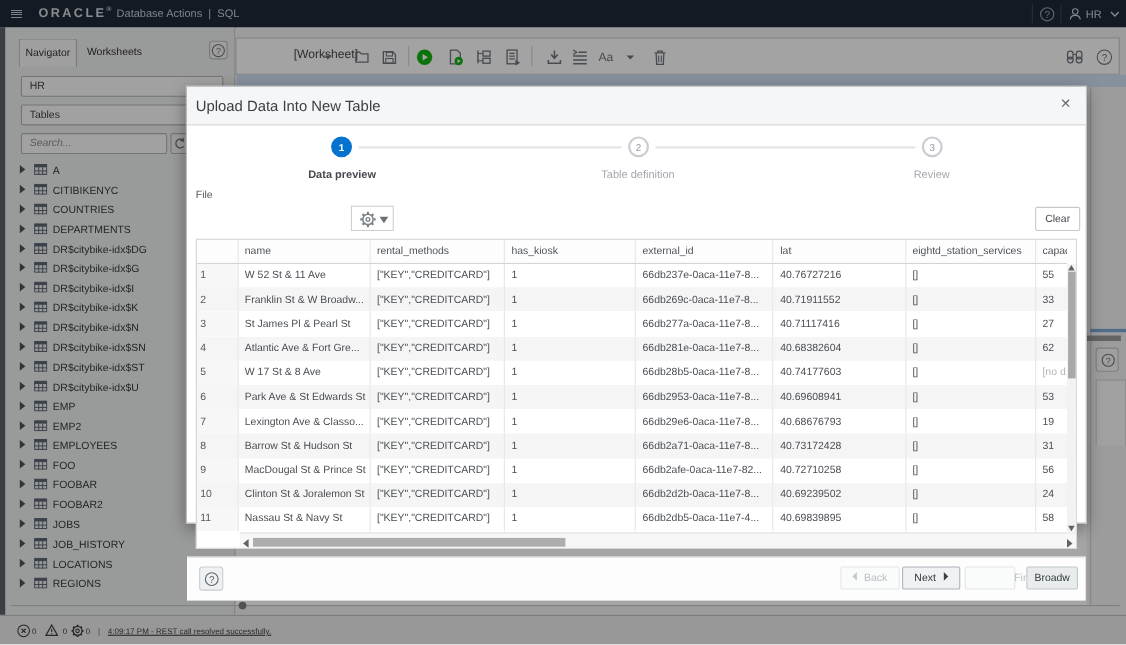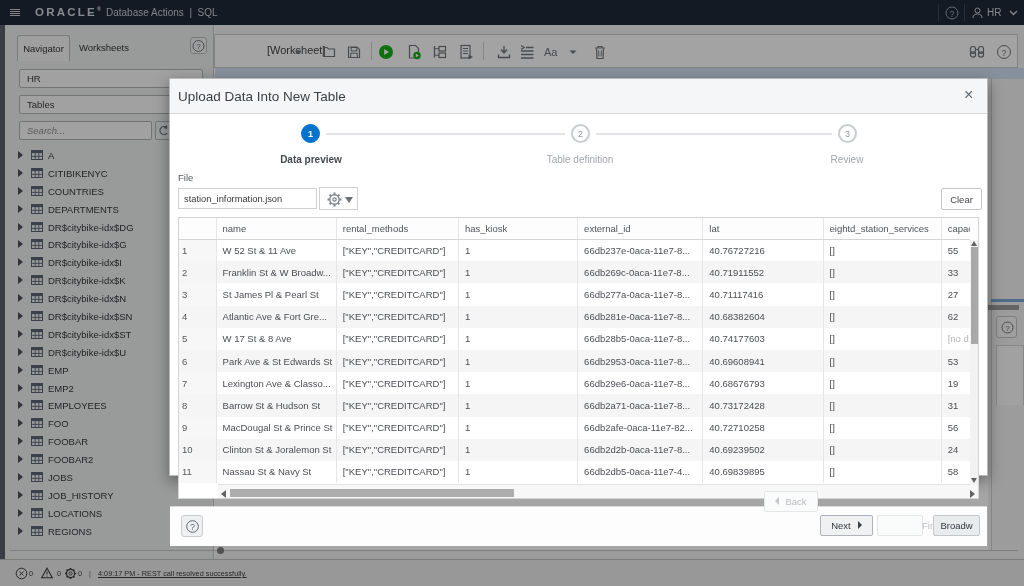--- a/index.html
+++ b/index.html
@@ -364,21 +364,20 @@
   <div id="mclose" class="abs">×</div>
   <div id="stl1" class="abs stline"></div>
   <div id="stl2" class="abs stline"></div>
   <div id="st1" class="abs stepc">1</div>
   <div id="st2" class="abs stepc">2</div>
   <div id="st3" class="abs stepc">3</div>
   <div id="slab1" class="abs stlab">Data preview</div>
   <div id="slab2" class="abs stlab">Table definition</div>
   <div id="slab3" class="abs stlab">Review</div>
   <div id="filelab" class="abs">File</div>
-  <div id="fileinput" class="abs">station_information.json</div>
   <div id="gearbtn" class="abs">
     <svg width="15" height="15" style="margin:4px 0 0 7px">
         <circle cx="7.5" cy="7.5" r="4.7" fill="none" stroke="#7b828a" stroke-width="1.4"></circle>
         <circle cx="7.5" cy="7.5" r="1.7" fill="none" stroke="#7b828a" stroke-width="1.2"></circle>
         <g stroke="#7b828a" stroke-width="2">
           <path d="M7.5 0.5 L7.5 2.5"></path>
           <path d="M7.5 12.5 L7.5 14.5"></path>
           <path d="M0.5 7.5 L2.5 7.5"></path>
           <path d="M12.5 7.5 L14.5 7.5"></path>
           <path d="M2.6 2.6 L4 4"></path>
@@ -535,17 +534,17 @@
       <span class="tri abs" style="left:1px;top:1px;border-left:3.5px solid transparent;border-right:3.5px solid transparent;border-bottom:5px solid #626262;"></span>
       <div id="vthumb" class="abs"></div>
       <span class="tri abs" style="left:1px;top:238px;border-left:3.5px solid transparent;border-right:3.5px solid transparent;border-top:5px solid #626262;"></span>
     </div>
   </div>
   <div id="mfoot" class="abs"></div>
   <div id="fhelp" class="abs" style="top:436px;"><svg width="15" height="15" style="margin:3px">
         <circle cx="7.5" cy="7.5" r="5.8" fill="none" stroke="#5f6670"></circle>
         <text x="7.5" y="11" font-size="9" fill="#5f6670" text-anchor="middle">?</text>
       </svg></div>
-  <div id="bback" class="abs btn" style="top:412px;"><span class="tri" style="display:inline-block;border-top:4px solid transparent;border-bottom:4px solid transparent;border-right:4px solid #c3c7cb;margin-right:6px;"></span>Back</div>
+  <div id="bback" class="abs btn" style="top:436px;"><span class="tri" style="display:inline-block;border-top:4px solid transparent;border-bottom:4px solid transparent;border-right:4px solid #c3c7cb;margin-right:6px;"></span>Back</div>
   <div id="bnext" class="abs btn" style="top:436px;">Next<span class="tri" style="display:inline-block;border-top:4px solid transparent;border-bottom:4px solid transparent;border-left:4px solid #3a3f44;margin-left:7px;"></span></div>
   <div id="bfinish" class="abs btn" style="top:436px;">Finish</div>
   <div id="bcancel" class="abs btn" style="top:436px;">Broadw</div>
 </div>
 
 </body></html>

